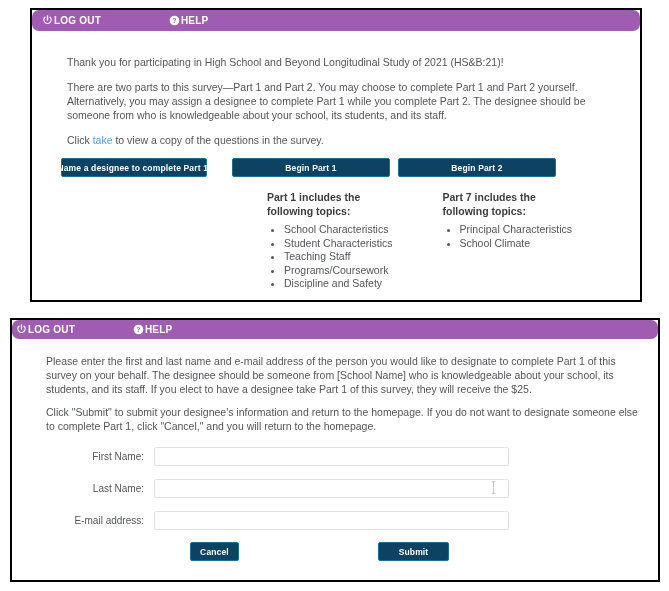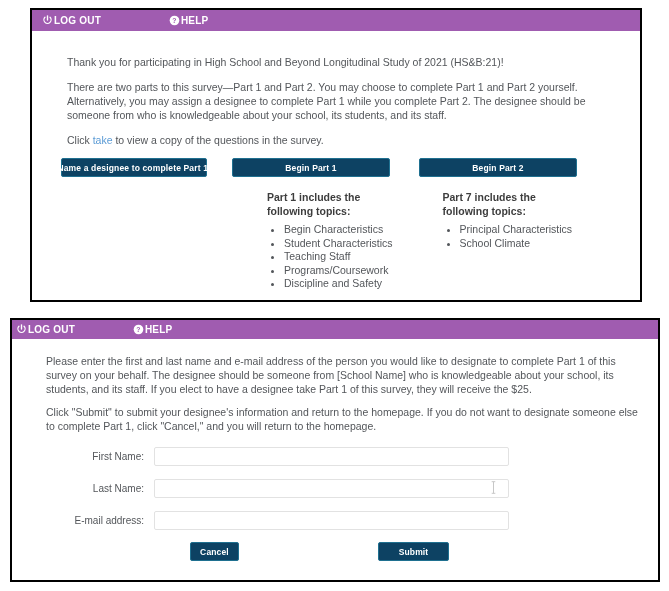--- a/index.html
+++ b/index.html
@@ -36,20 +36,21 @@
   }
 
   
   .appbar {
     background: #a05cb0;
     height: 21px;
     display: flex;
     align-items: center;
     padding: 0 0 0 10px;
     box-sizing: border-box;
+    border-radius: 7px;
   }
   #panel-designee .appbar { height: 19px; padding-left: 4px; }
 
   .appbar-item {
     display: flex;
     align-items: center;
     color: #ffffff;
     font-size: 10px;
     font-weight: bold;
     letter-spacing: 0.2px;
@@ -106,21 +107,21 @@
     box-sizing: border-box;
     cursor: pointer;
     display: flex;
     align-items: center;
     justify-content: center;
     white-space: nowrap;
     height: 19px;
   }
   #btn-designee { width: 146px; margin-left: 2px; }
   #btn-part1 { width: 158px; margin-left: 25px; }
-  #btn-part2 { width: 158px; margin-left: 29px; }
+  #btn-part2 { width: 158px; margin-left: 8px; }
 
   .topics-row {
     display: flex;
     margin-left: 208px;
   }
   .topic-col { width: 180px; }
   .topic-col.second { margin-left: 0px; }
   .topic-head {
     font-size: 10.5px;
     font-weight: bold;
@@ -237,21 +238,21 @@
     <div class="btn-row">
       <div class="btn" id="btn-designee">Name a designee to complete Part 1.</div>
       <div class="btn" id="btn-part1">Begin Part 1</div>
       <div class="btn" id="btn-part2">Begin Part 2</div>
     </div>
 
     <div class="topics-row">
       <div class="topic-col">
         <div class="topic-head">Part 1 includes the following topics:</div>
         <ul class="topic-list">
-          <li>Begin Characteristics</li>
+          <li>School Characteristics</li>
           <li>Student Characteristics</li>
           <li>Teaching Staff</li>
           <li>Programs/Coursework</li>
           <li>Discipline and Safety</li>
         </ul>
       </div>
 
       <div class="topic-col second">
         <div class="topic-head">Part 7 includes the following topics:</div>
         <ul class="topic-list">

